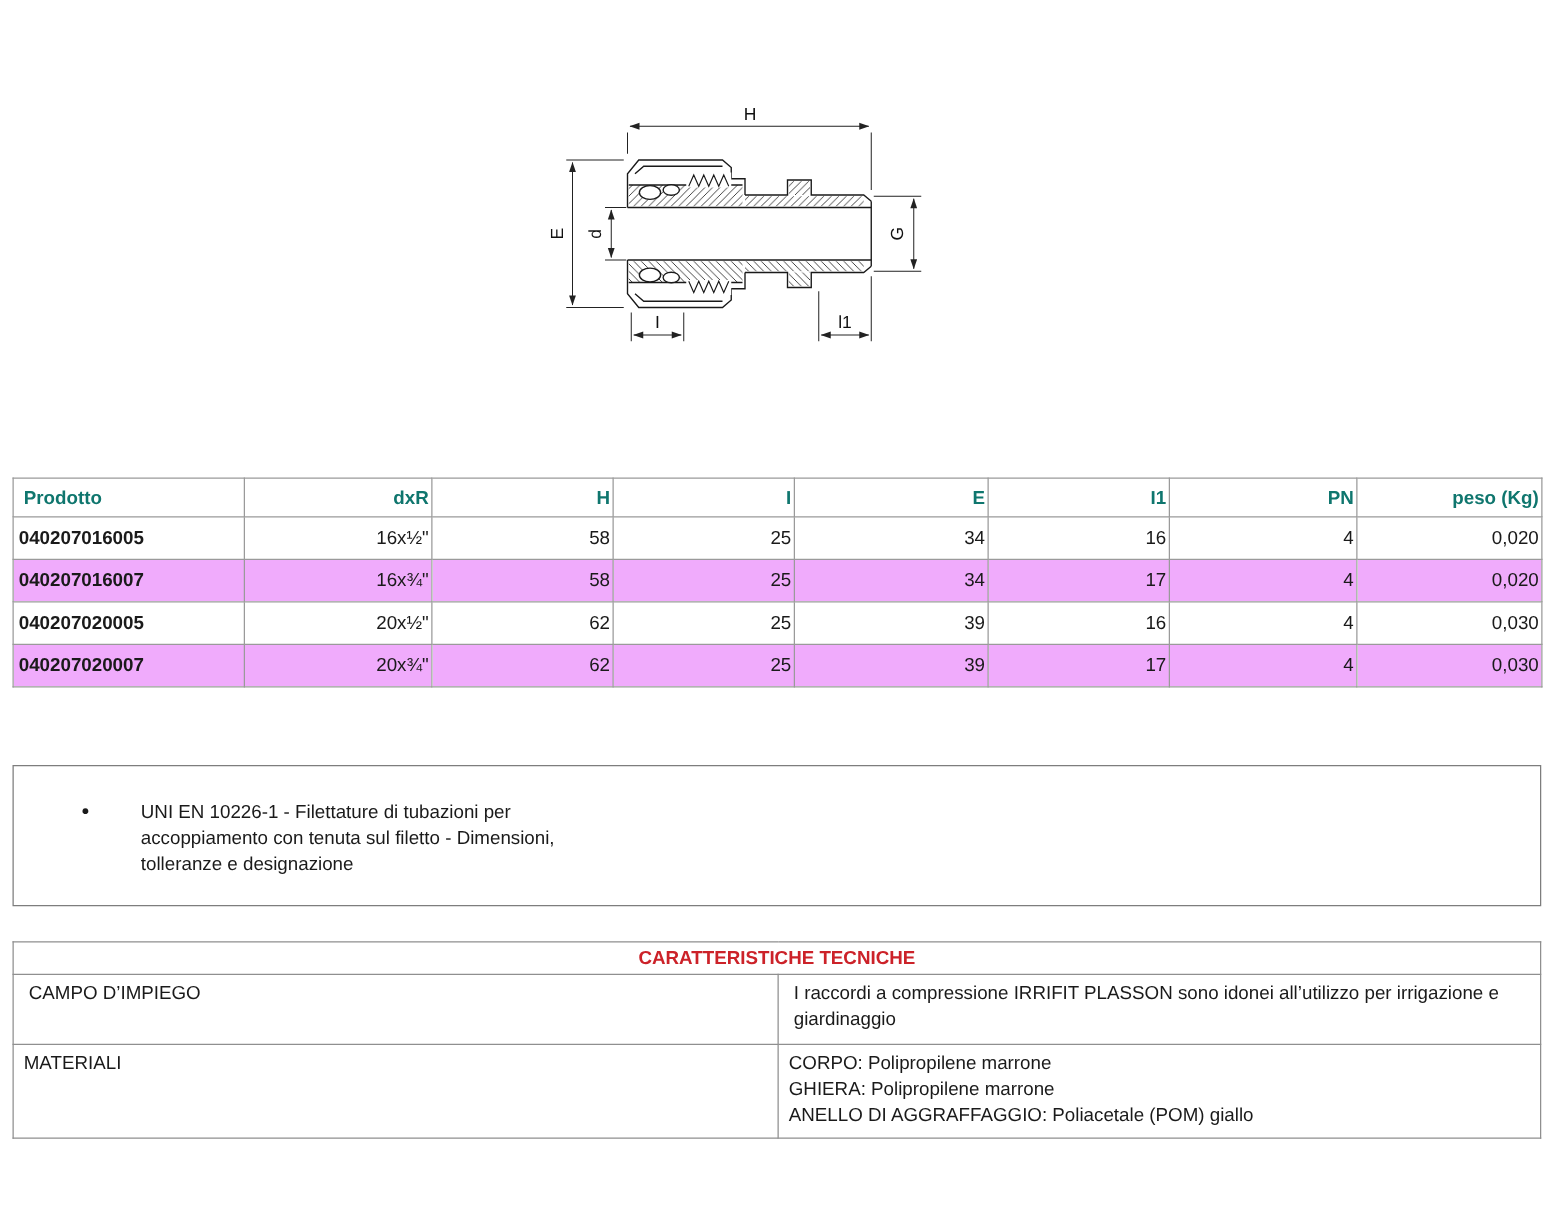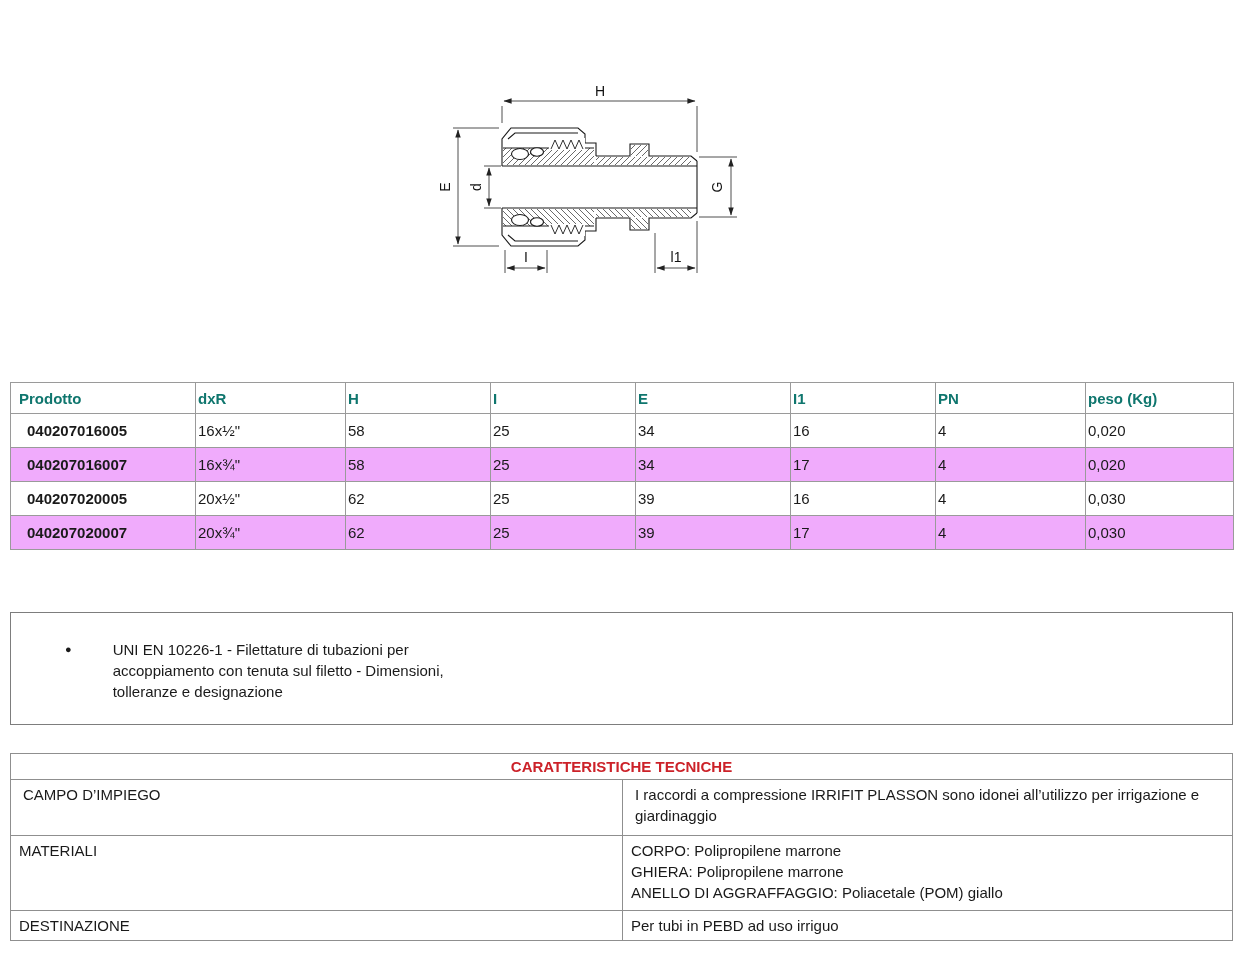--- a/index.html
+++ b/index.html
@@ -11,27 +11,27 @@
   
   .drawing { position:absolute; left:430px; top:80px; width:340px; height:215px; }
   .drawing svg { display:block; }
 
   
   table.products {
     position:absolute; left:10px; top:382px; width:1223px;
     border-collapse:collapse; table-layout:fixed; font-size:15px;
   }
   table.products td {
-    border:1px solid #9a9a9a; text-align:left; padding:0 2px;
+    border:1px solid #9a9a9a; text-align:right; padding:0 2px;
     overflow:hidden; white-space:nowrap;
   }
   table.products tr.hdr td { color:#0f766e; font-weight:bold; height:30px; background:#fff; }
   table.products tr.hdr td.pcol { text-align:left; padding-left:8px; }
   table.products tr.data td { height:33px; }
-  table.products tr.data td.pcol { text-align:left; padding-left:16px; font-weight:bold; }
+  table.products tr.data td.pcol { text-align:left; padding-left:4px; font-weight:bold; }
   table.products tr.alt td { background:#f0abfc; }
 
   
   .norm-box {
     position:absolute; left:10px; top:612px; width:1221px; height:111px;
     border:1px solid #7d7d7d; display:flex; background:#fff;
   }
   .norm-left {
     width:611px; border-right:1px solid #7d7d7d; box-sizing:border-box;
     padding:8px 10px; font-size:16px;
@@ -225,20 +225,16 @@
         <td>I raccordi a compressione IRRIFIT PLASSON sono idonei all’utilizzo per irrigazione e giardinaggio</td>
       </tr>
       <tr class="r-mat">
         <td>MATERIALI</td>
         <td>
           <div>CORPO: Polipropilene marrone</div>
           <div>GHIERA: Polipropilene marrone</div>
           <div>ANELLO DI AGGRAFFAGGIO: Poliacetale (POM) giallo</div>
         </td>
       </tr>
-      <tr class="r-dest">
-        <td>DESTINAZIONE</td>
-        <td>Per tubi in PEBD ad uso irriguo</td>
-      </tr>
     </tbody>
   </table>
 
 </div>
 
 </body></html>

